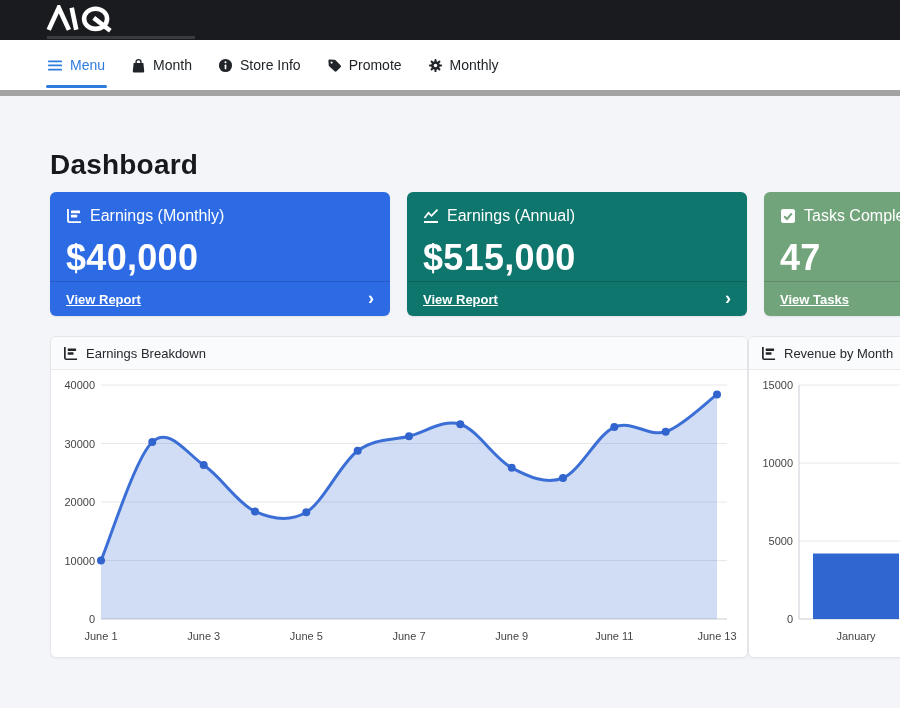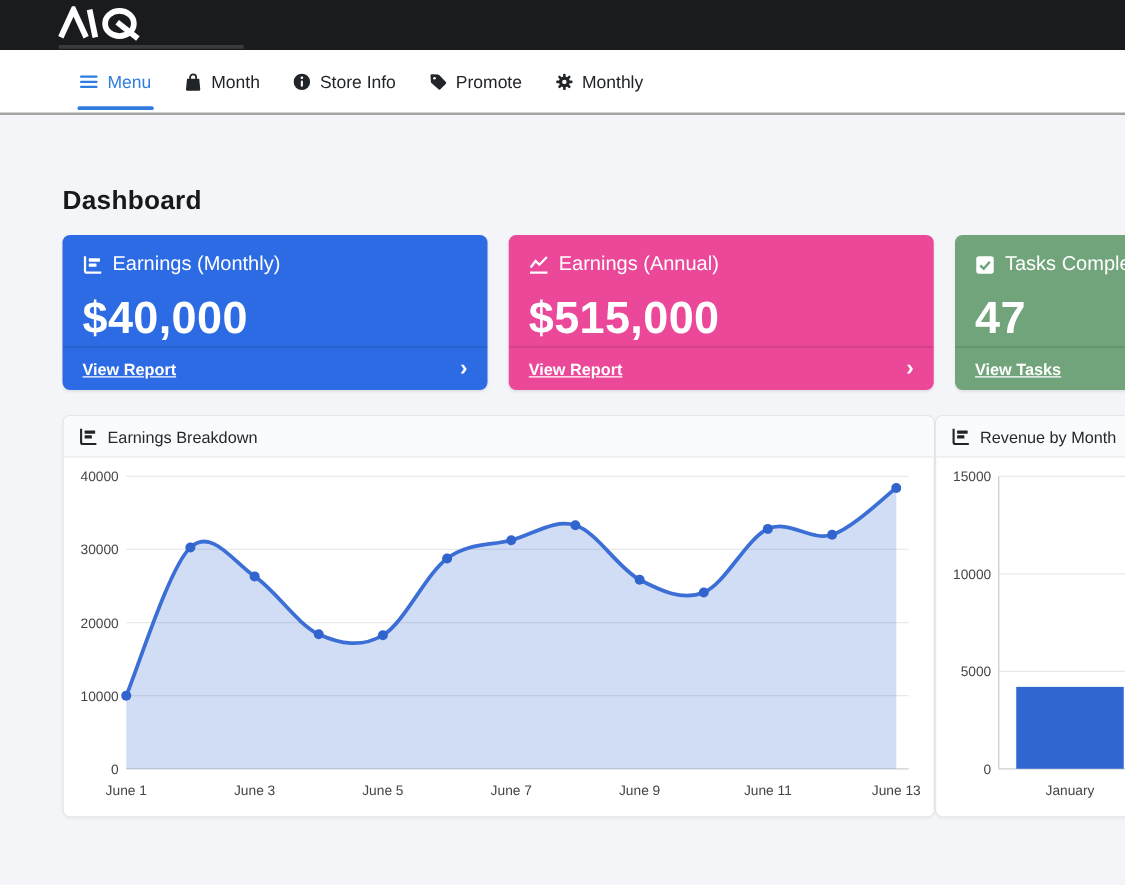--- a/index.html
+++ b/index.html
@@ -6,32 +6,32 @@
     background:#f4f5f9;font-family:"Liberation Sans",sans-serif;
     -webkit-font-smoothing:antialiased;}
   .page{width:900px;height:708px;overflow:hidden;position:relative;}
 
   
   .topbar{height:40px;background:#1a1b1e;position:relative;}
   .brand{position:absolute;left:45px;top:5px;display:block;width:92px;height:30px;cursor:pointer;}
   .logo-underline{position:absolute;left:47px;top:36px;width:148px;height:3px;background:#3a3b3f;}
 
   
-  .navbar{height:50px;background:#fff;border-bottom:2px solid #a3a3a3;
-    display:flex;align-items:center;padding-left:64px;gap:26px;}
+  .navbar{height:50px;background:#fff;border-bottom:6px solid #a3a3a3;
+    display:flex;align-items:center;padding-left:48px;gap:26px;}
   .nav-item{display:flex;align-items:center;gap:7px;font-size:14px;color:#212529;
     height:50px;position:relative;cursor:pointer;white-space:nowrap;}
   .nav-item svg{width:15px;height:15px;display:block;}
   .nav-item.active{color:#2f7ce0;}
   .nav-item.active::after{content:"";position:absolute;left:-2px;right:-2px;bottom:2px;
     height:3px;border-radius:2px;background:#2f7ce0;}
 
   
   .main{padding-left:50px;}
-  h1.page-title{margin:0;padding-top:52px;font-size:21px;line-height:34px;
+  h1.page-title{margin:0;padding-top:52px;font-size:28px;line-height:34px;
     font-weight:700;color:#17191c;letter-spacing:.2px;}
 
   
   .cards-row{display:flex;gap:17px;margin-top:10px;}
   .stat-card{flex:0 0 340px;width:340px;height:124px;border-radius:6px;color:#fff;
     display:flex;flex-direction:column;box-shadow:0 1px 2px rgba(0,0,0,.08);overflow:hidden;}
   .stat-body{flex:1;padding:15px 16px 0;}
   .stat-title{font-size:16px;font-weight:400;display:flex;align-items:center;gap:8px;white-space:nowrap;}
   .stat-title svg{width:16px;height:16px;flex:0 0 16px;}
   .stat-value{font-size:36px;font-weight:700;margin-top:12px;letter-spacing:.3px;}
@@ -133,21 +133,21 @@
             <span>Earnings (Monthly)</span>
           </div>
           <div class="stat-value">$40,000</div>
         </div>
         <div class="stat-footer">
           <a class="stat-link">View Report</a>
           <span class="chev">›</span>
         </div>
       </div>
 
-      <div class="stat-card" style="background: #ec4899;">
+      <div class="stat-card" style="background: #0f766e;">
         <div class="stat-body">
           <div class="stat-title">
             <svg viewBox="0 0 16 16" fill="none" stroke="#fff">
               <path d="M1,14 H15" stroke-width="1.8"></path>
               <path d="M1.5,10 L5.5,4.8 L8.5,7.8 L14.5,1.6" stroke-width="1.8"></path>
             </svg>
             <span>Earnings (Annual)</span>
           </div>
           <div class="stat-value">$515,000</div>
         </div>

